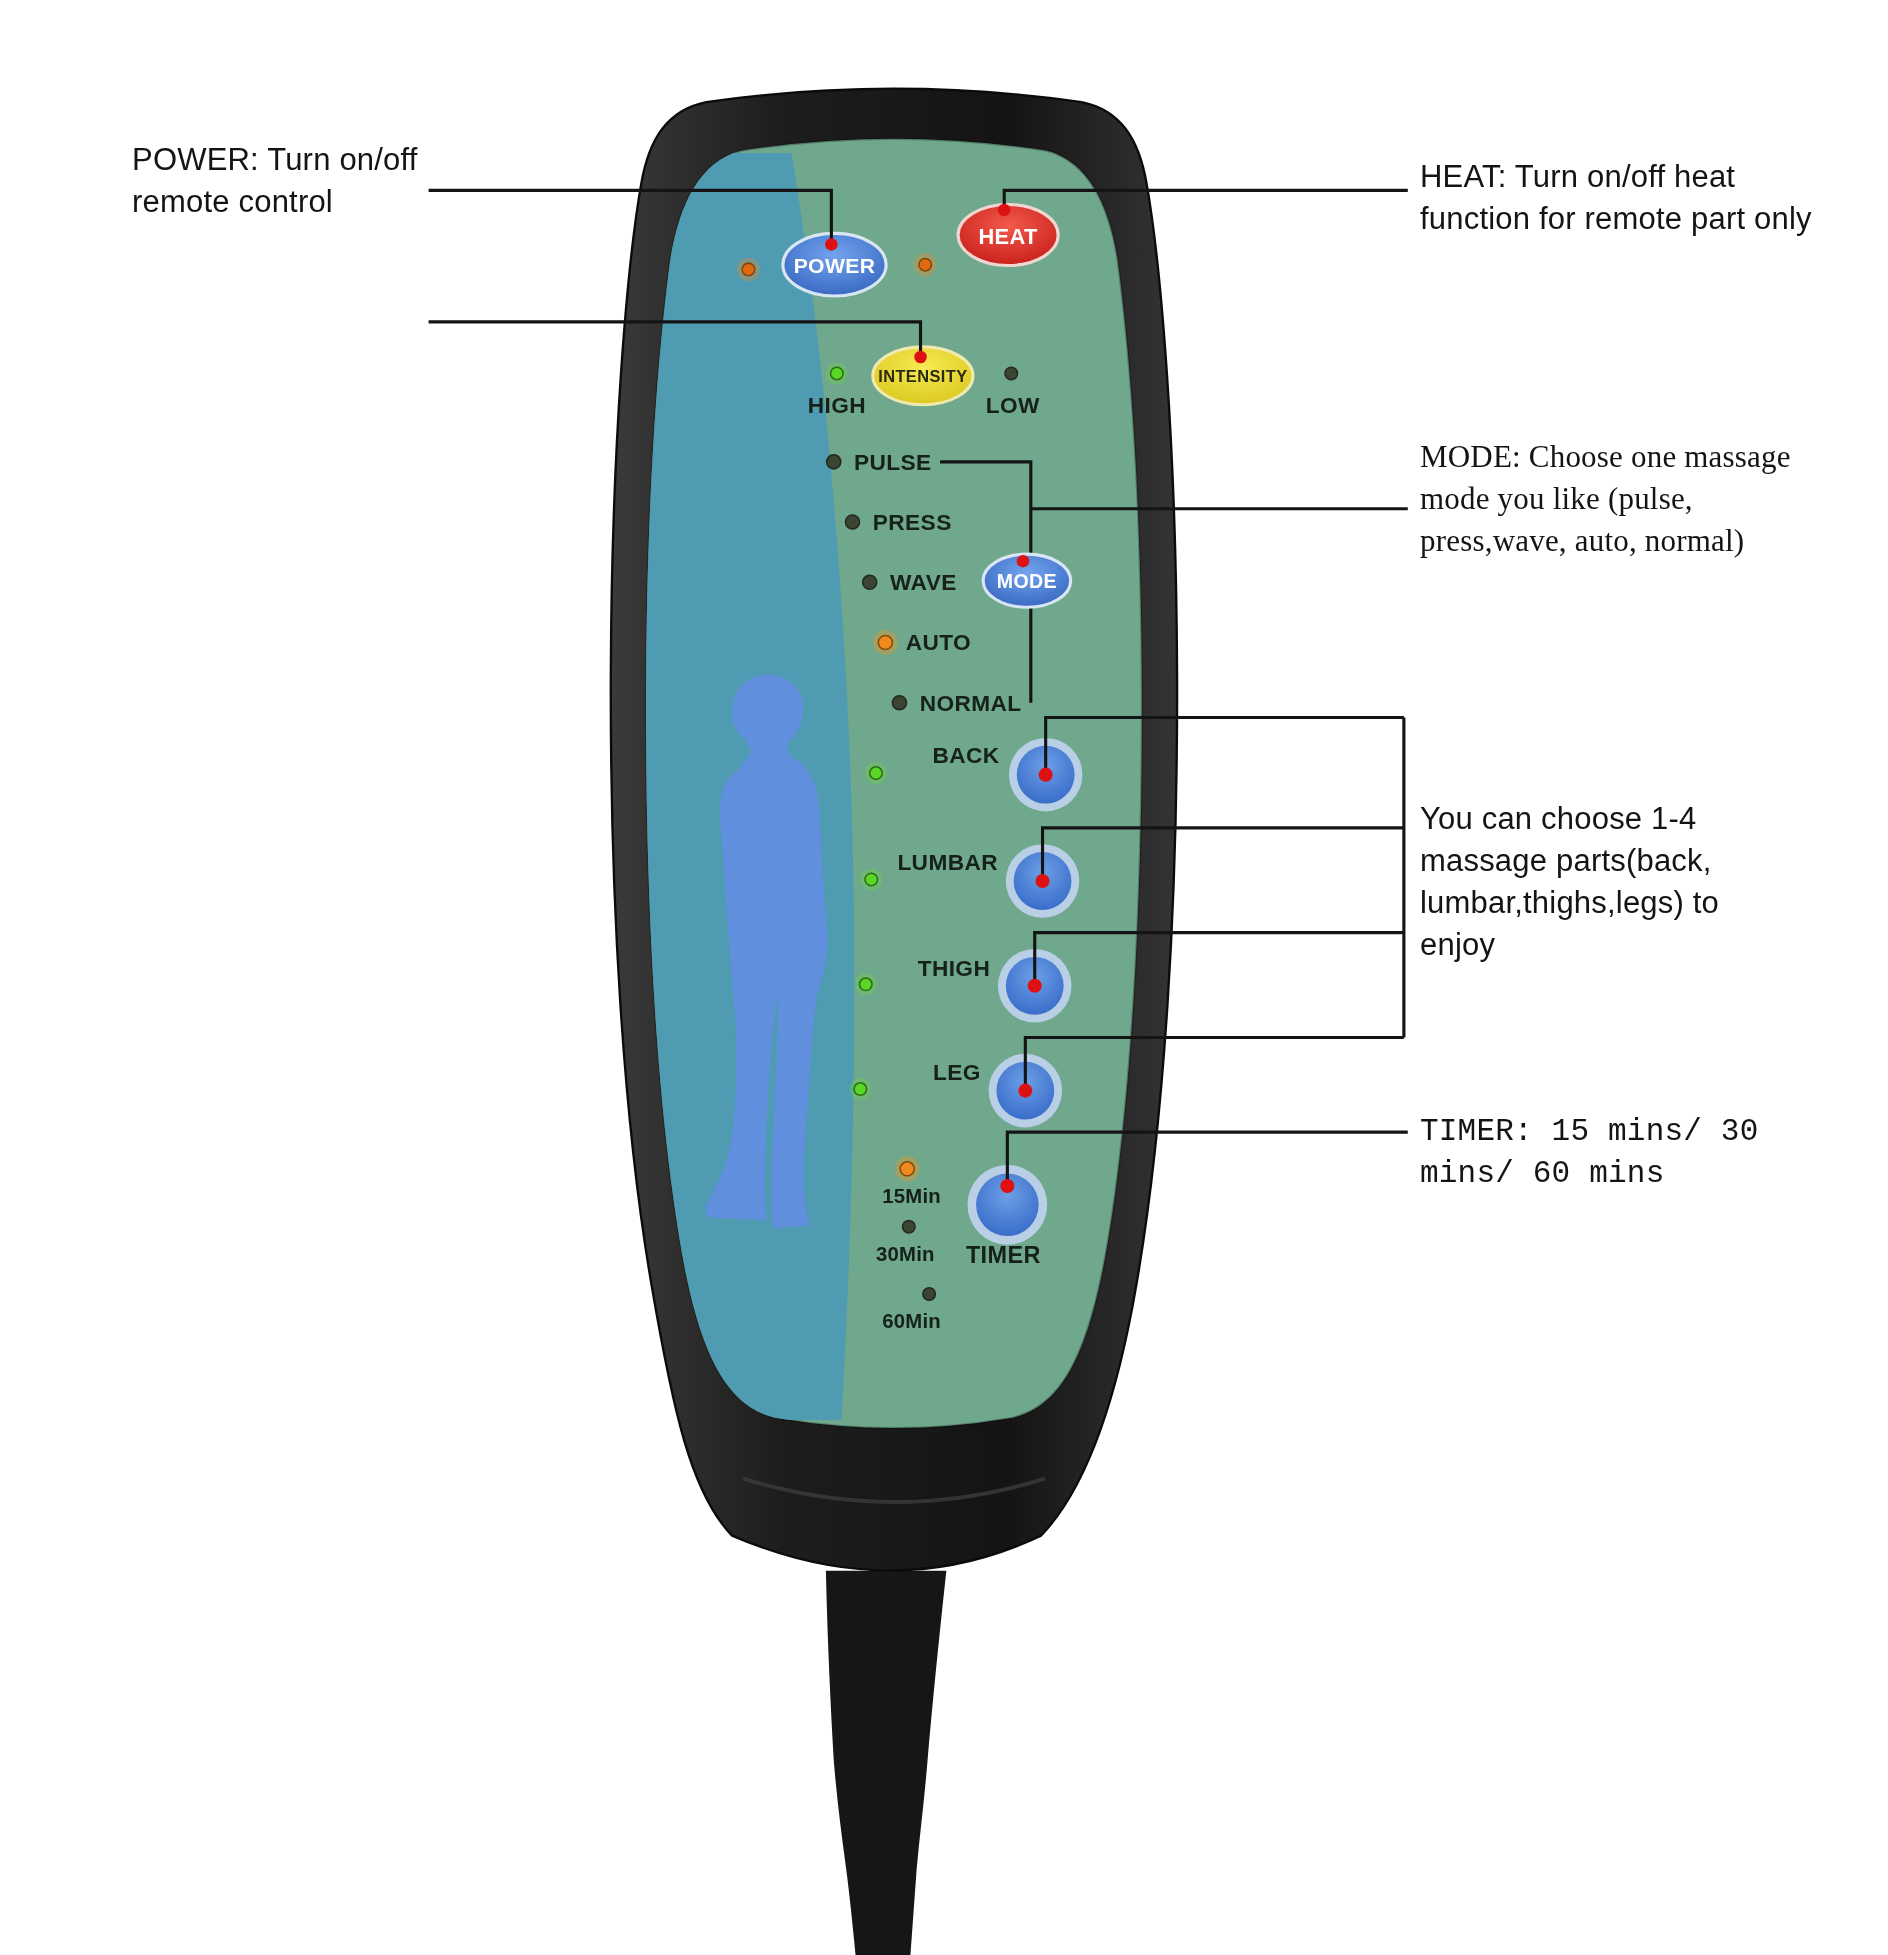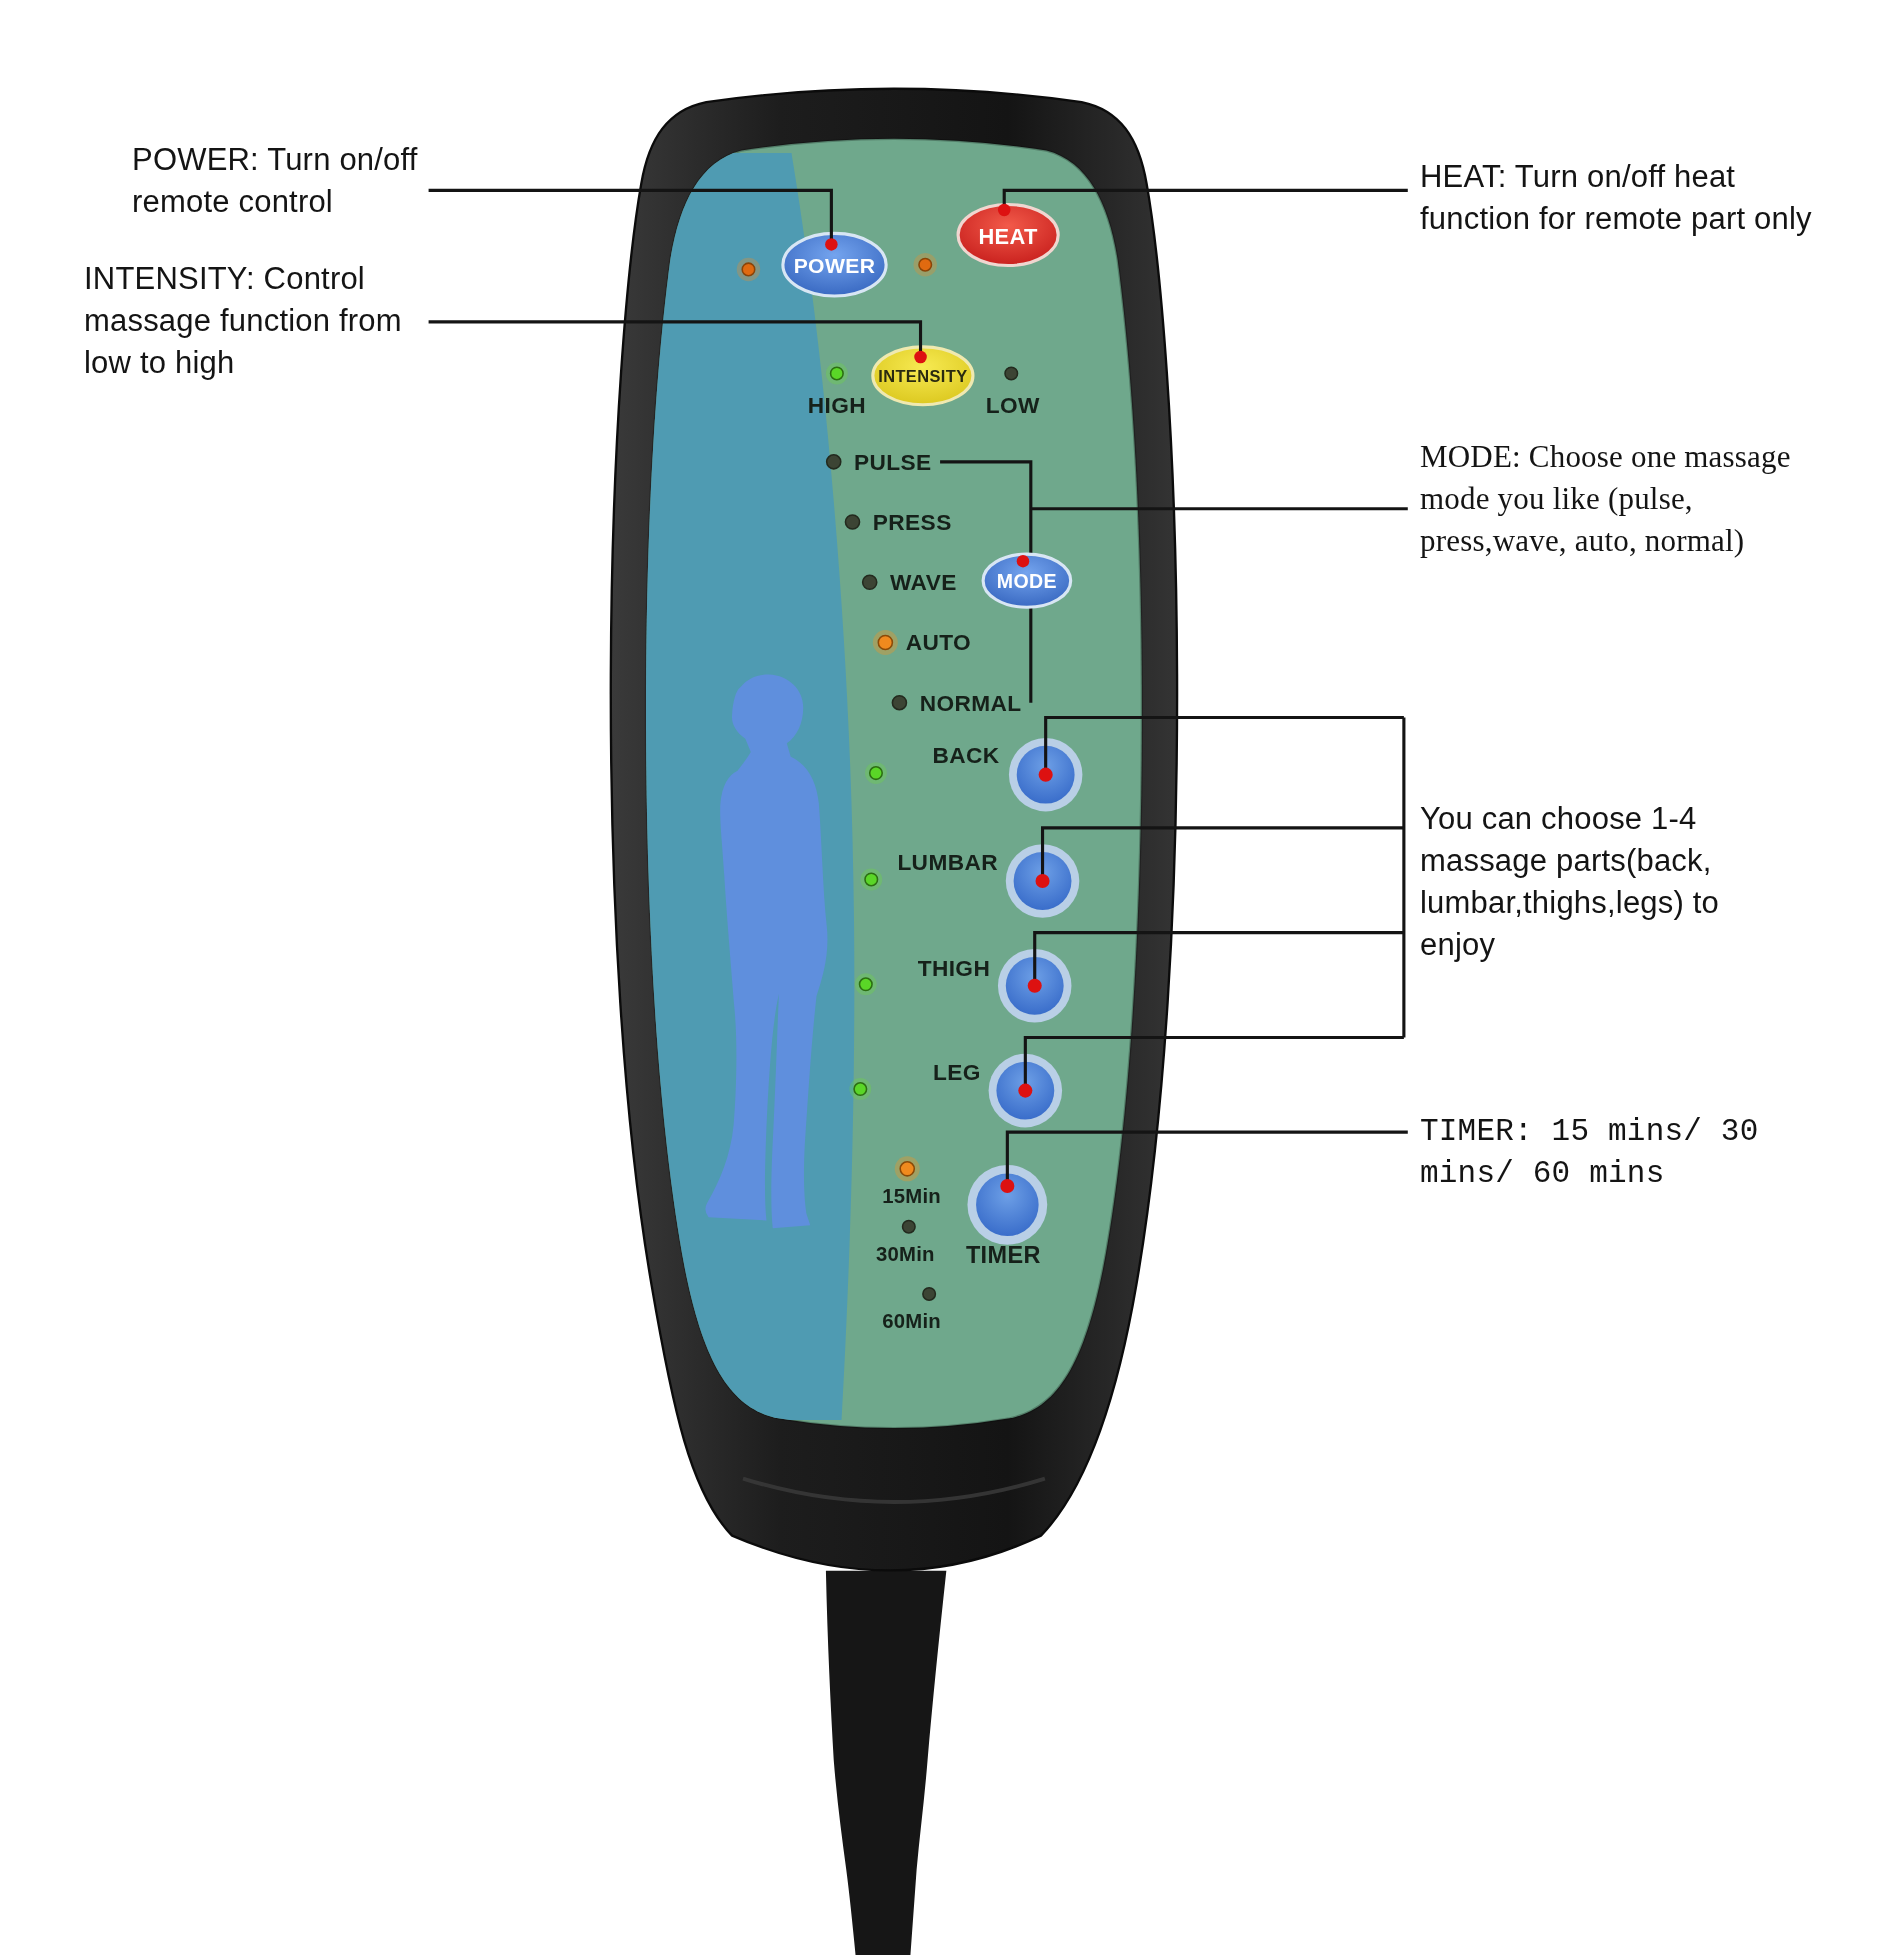--- a/index.html
+++ b/index.html
@@ -203,20 +203,19 @@
   <circle cx="1177" cy="456" r="8" fill="#dd1111"></circle>
   <circle cx="1308" cy="717" r="8" fill="#dd1111"></circle>
   <circle cx="1337" cy="990" r="9" fill="#dd1111"></circle>
   <circle cx="1333" cy="1126" r="9" fill="#dd1111"></circle>
   <circle cx="1323" cy="1260" r="9" fill="#dd1111"></circle>
   <circle cx="1311" cy="1394" r="9" fill="#dd1111"></circle>
   <circle cx="1288" cy="1516" r="9" fill="#dd1111"></circle>
 </svg>
 
 <div class="note" style="left:88px;  top:139px;  width:368px;margin-left:44px;">POWER: Turn on/off remote control</div>
-<div class="note" style="left:84px;  top:258px;  width:336px;">INTENSITY: Control massage function from low to high</div>
 <div class="note" style="left:1420px; top:156px;  width:399px;">HEAT: Turn on/off heat function for remote part only</div>
 <div class="note" style="left:1420px; top:436px;  width:383px;font-family:Liberation Serif, serif;">MODE: Choose one massage mode you like (pulse, press,wave, auto, normal)</div>
 <div class="note" style="left:1420px; top:798px; width:360px;">You can choose 1-4 massage parts(back, lumbar,thighs,legs) to enjoy</div>
 <div class="note" style="left:1420px; top:1111px; width:438px;font-family:Liberation Mono, monospace;">TIMER: 15 mins/ 30 mins/ 60 mins</div>
 
 </div>
 
 
 </body></html>

